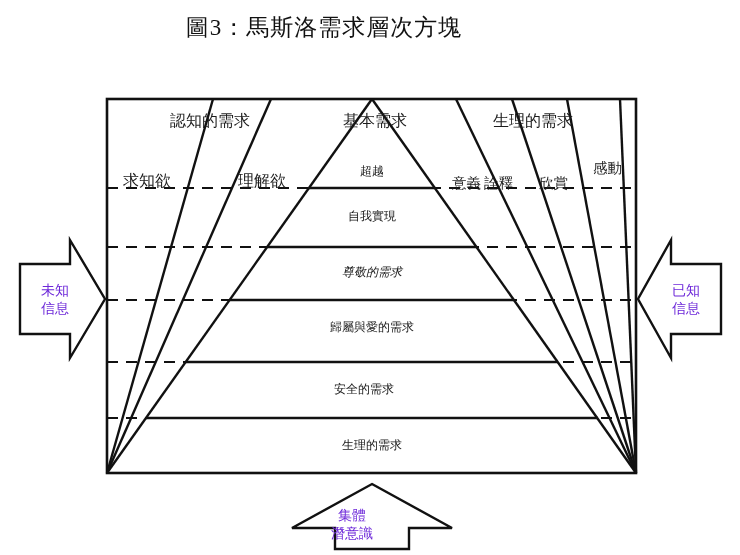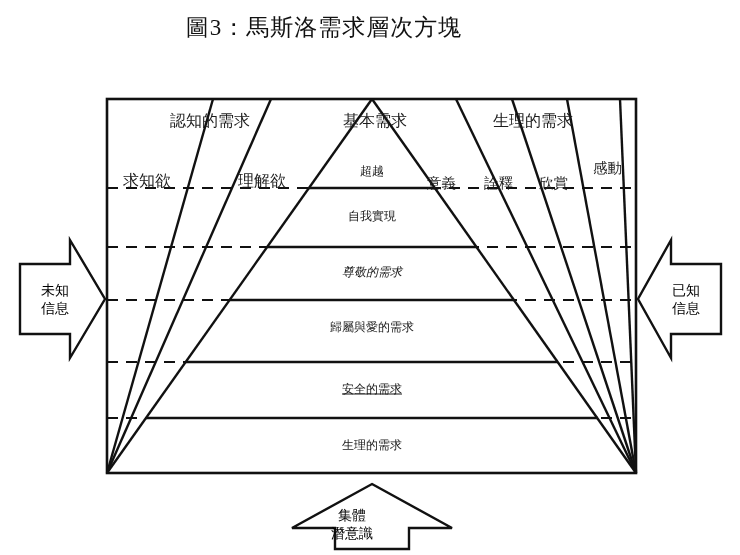--- a/index.html
+++ b/index.html
@@ -39,21 +39,21 @@
     line-height: 1.18;
     margin-top: 44px;
   }
   .lbl.center { transform: translateX(-50%); text-align: center; }
   .lbl.small { font-size: 14.5px; }
   .arrow-text {
     position: absolute;
     font-size: 14px;
     line-height: 1.25;
     text-align: center;
-    color: #000000;
+    color: #6d28d9;
     white-space: nowrap;
     transform: translate(-50%, -50%);
   }
   .tier-label {
     position: absolute;
     font-size: 12px;
     text-align: center;
     transform: translate(-50%, -50%);
     white-space: nowrap;
     color: #171717;
@@ -122,21 +122,21 @@
 <div class="lbl center" style="left:533px; top:68px;">
   <span>生理的需求</span>
 </div>
 
 <div class="lbl" style="left:123px; top:128px;">
   <span>求知欲</span>
 </div>
 <div class="lbl" style="left:238px; top:128px;">
   <span>理解欲</span>
 </div>
-<div class="lbl small" style="left:427px; top:131px;">
+<div class="lbl small" style="left:452px; top:131px;">
   <span>意義</span>
 </div>
 <div class="lbl small" style="left:484px; top:131px;">
   <span>詮釋</span>
 </div>
 <div class="lbl small" style="left:539px; top:131px;">
   <span>欣賞</span>
 </div>
 <div class="lbl small" style="left:593px; top:116px;">
   <span>感動</span>
@@ -147,21 +147,21 @@
 </div>
 <div class="tier-label" style="left:372px; top:216px;">
   <span>自我實現</span>
 </div>
 <div class="tier-label" style="left:372px; top:272px;font-style:italic;">
   <span>尊敬的需求</span>
 </div>
 <div class="tier-label" style="left:372px; top:327px;">
   <span>歸屬與愛的需求</span>
 </div>
-<div class="tier-label" style="left:372px; top:389px;text-decoration:underline;">
+<div class="tier-label" style="left:364px; top:389px;">
   <span>安全的需求</span>
 </div>
 <div class="tier-label" style="left:372px; top:445px;">
   <span>生理的需求</span>
 </div>
 
 <div class="arrow-text" style="left:55px; top:299px;">
   <div>未知</div>
   <div>信息</div>
 </div>

